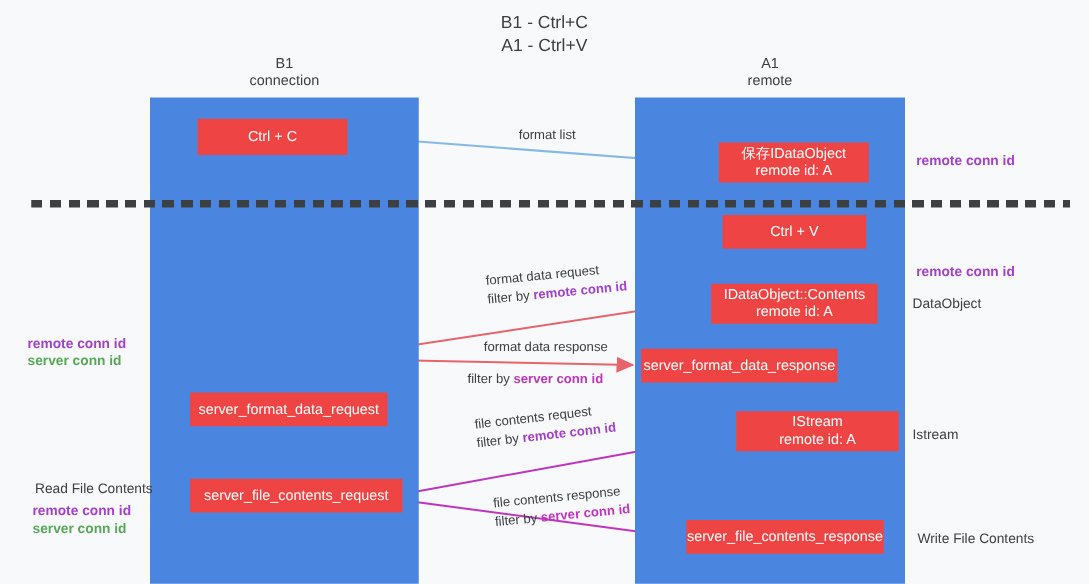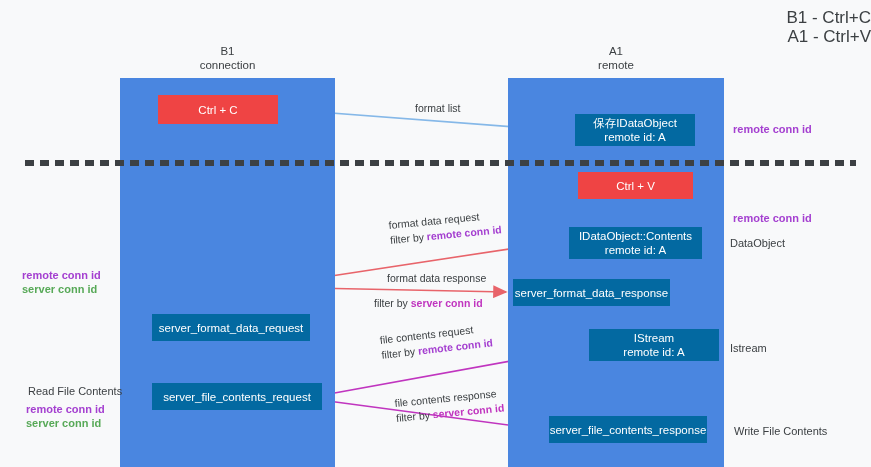--- a/index.html
+++ b/index.html
@@ -37,41 +37,41 @@
   }
   #hdr-b1 { left: 120px; top: 44px; width: 215px; }
   #hdr-a1 { left: 508px; top: 44px; width: 216px; }
   .lane-header .t1 { display: block; }
   .lane-header .t2 { display: block; }
 
   #title {
     position: absolute;
     left: 0; top: 8px;
     width: 871px;
-    text-align: right;
-    font-size: 17px;
+    text-align: center;
+    font-size: 14px;
     line-height: 19px;
     color: #3c4043;
   }
   #title span { display: block; }
 
   .node {
     position: absolute;
     display: flex;
     flex-direction: column;
     align-items: center;
     justify-content: center;
     text-align: center;
     color: #ffffff;
     font-size: 11.5px;
     line-height: 14px;
     box-sizing: border-box;
   }
   .node.green { background: #ef4444; }
-  .node.orange { background: #0369a1; }
+  .node.orange { background: #ef4444; }
   .node span { display: block; }
 
   #n-ctrlc   { left: 158px; top: 95px;  width: 120px; height: 29px; }
   #n-save    { left: 575px; top: 114px; width: 120px; height: 32px; }
   #n-ctrlv   { left: 578px; top: 172px; width: 115px; height: 27px; }
   #n-getdata { left: 569px; top: 227px; width: 133px; height: 32px; }
   #n-sfdreq  { left: 152px; top: 267px; width: 158px; height: 27px; margin-top: 47px; }
   #n-sfdres  { left: 513px; top: 279px; width: 157px; height: 27px; }
   #n-istream { left: 589px; top: 329px; width: 130px; height: 32px; }
   #n-sfcreq  { left: 152px; top: 383px; width: 170px; height: 27px; }

